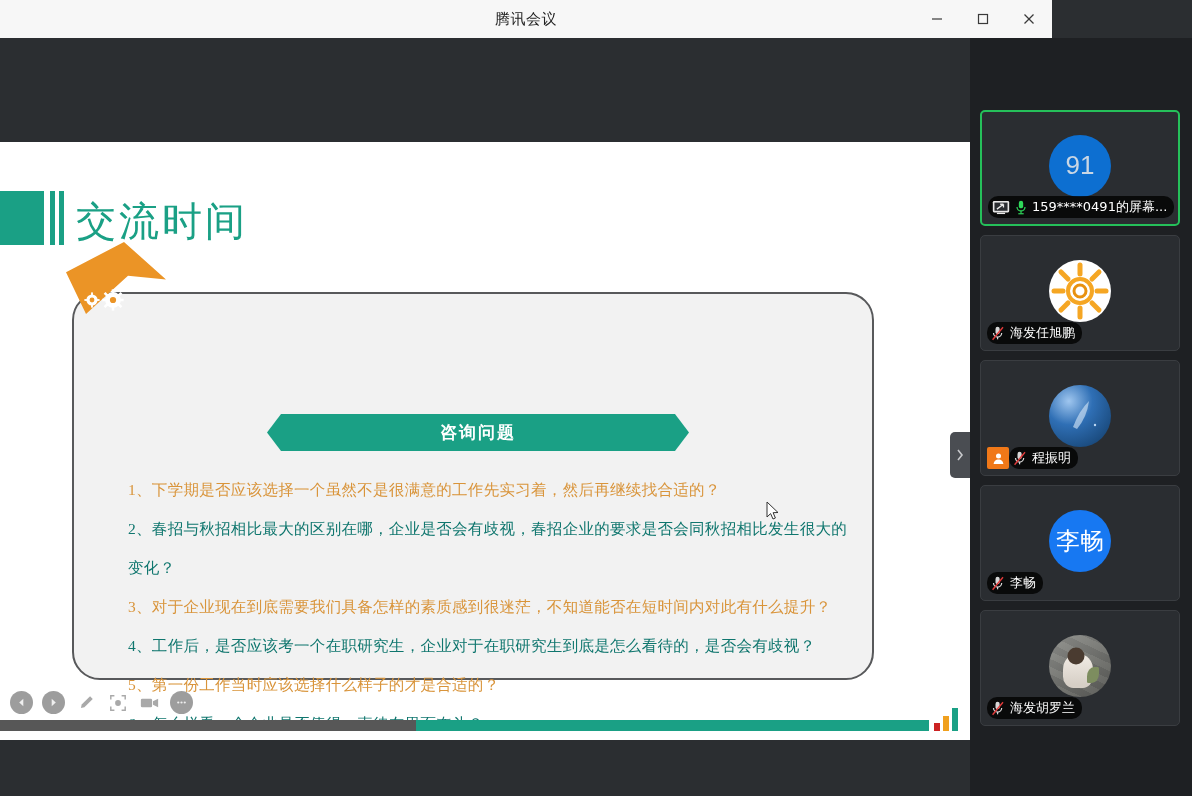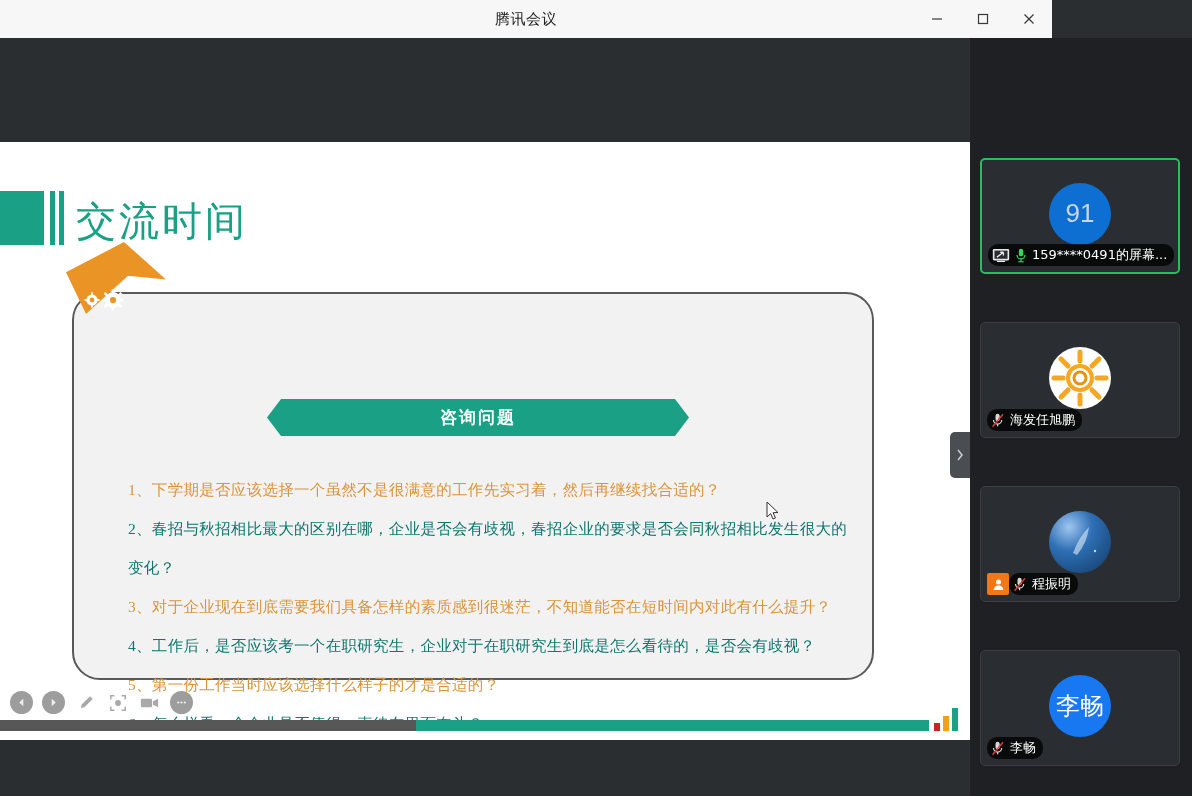--- a/index.html
+++ b/index.html
@@ -85,21 +85,21 @@
   .gears {
     position: absolute; left: 84px; top: 143px;
     width: 56px; height: 30px;
     display: flex; align-items: center; gap: 2px;
     pointer-events: none;
   }
   .gear-sm, .gear-lg { display: block; }
 
   
   .banner {
-    position: absolute; left: 267px; top: 257px;
+    position: absolute; left: 267px; top: 272px;
     width: 422px; height: 37px;
     background: #1aa085;
     clip-path: polygon(0% 50%, 14px 0%, calc(100% - 14px) 0%, 100% 50%, calc(100% - 14px) 100%, 14px 100%);
     display: flex; align-items: center; justify-content: center;
   }
   .banner span {
     color: #ffffff; font-size: 17px; font-weight: bold; letter-spacing: 2px;
     font-family: "DejaVu Sans", "Liberation Sans", sans-serif;
   }
 
@@ -206,21 +206,20 @@
     padding: 72px 10px 0 10px;
   }
   .tile {
     position: relative;
     width: 200px; height: 116px;
     background: #2a2d31;
     border: 1px solid #3a3d41;
     border-radius: 5px;
     margin-bottom: 9px;
     overflow: hidden;
-    margin-top: 48px;
   }
   .tile.active { border: 2px solid #25c05a; }
   .avatar {
     position: absolute; left: 50%; top: 48%;
     transform: translate(-50%, -50%);
     width: 62px; height: 62px; border-radius: 50%;
     display: flex; align-items: center; justify-content: center;
     overflow: hidden;
   }
   .avatar.num  { background: #0d6fd1; color: #c9d6e4; font-size: 26px; }

